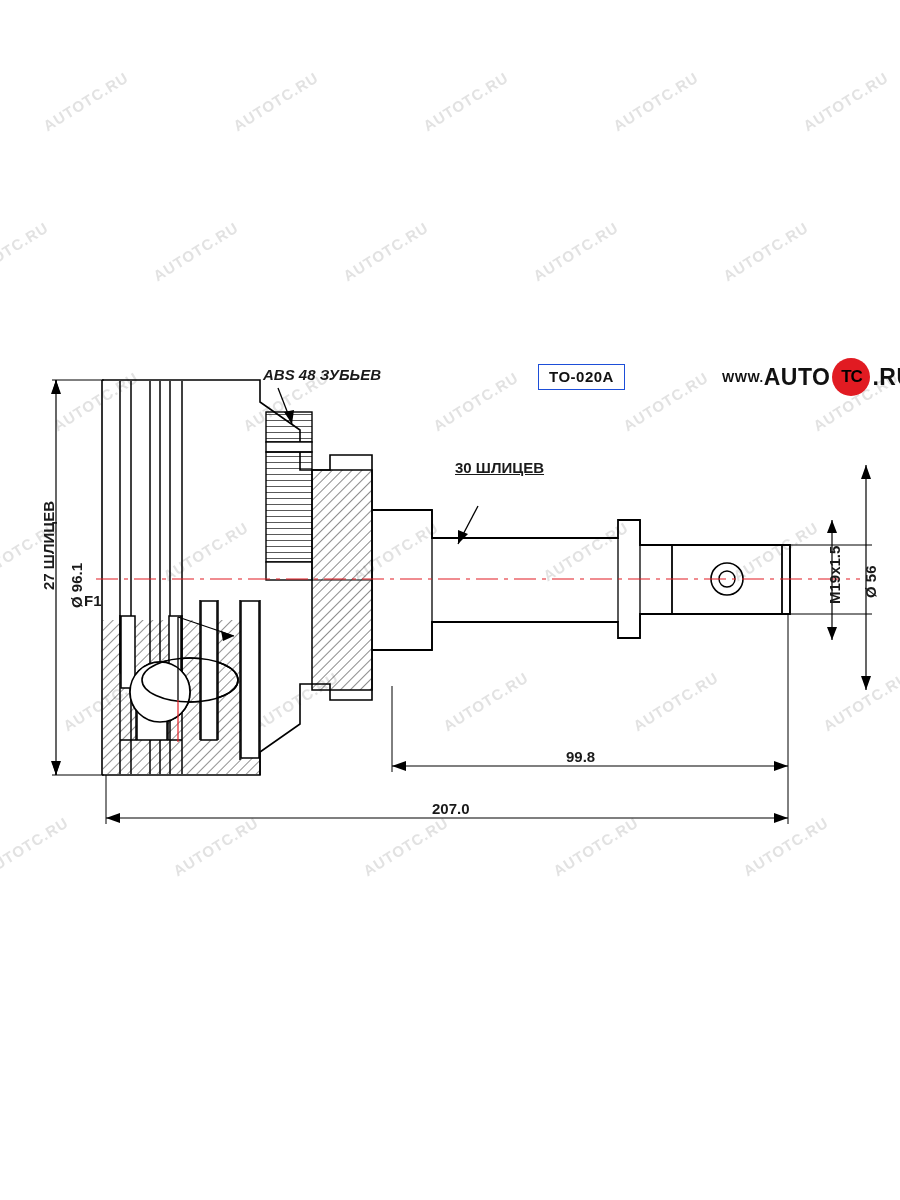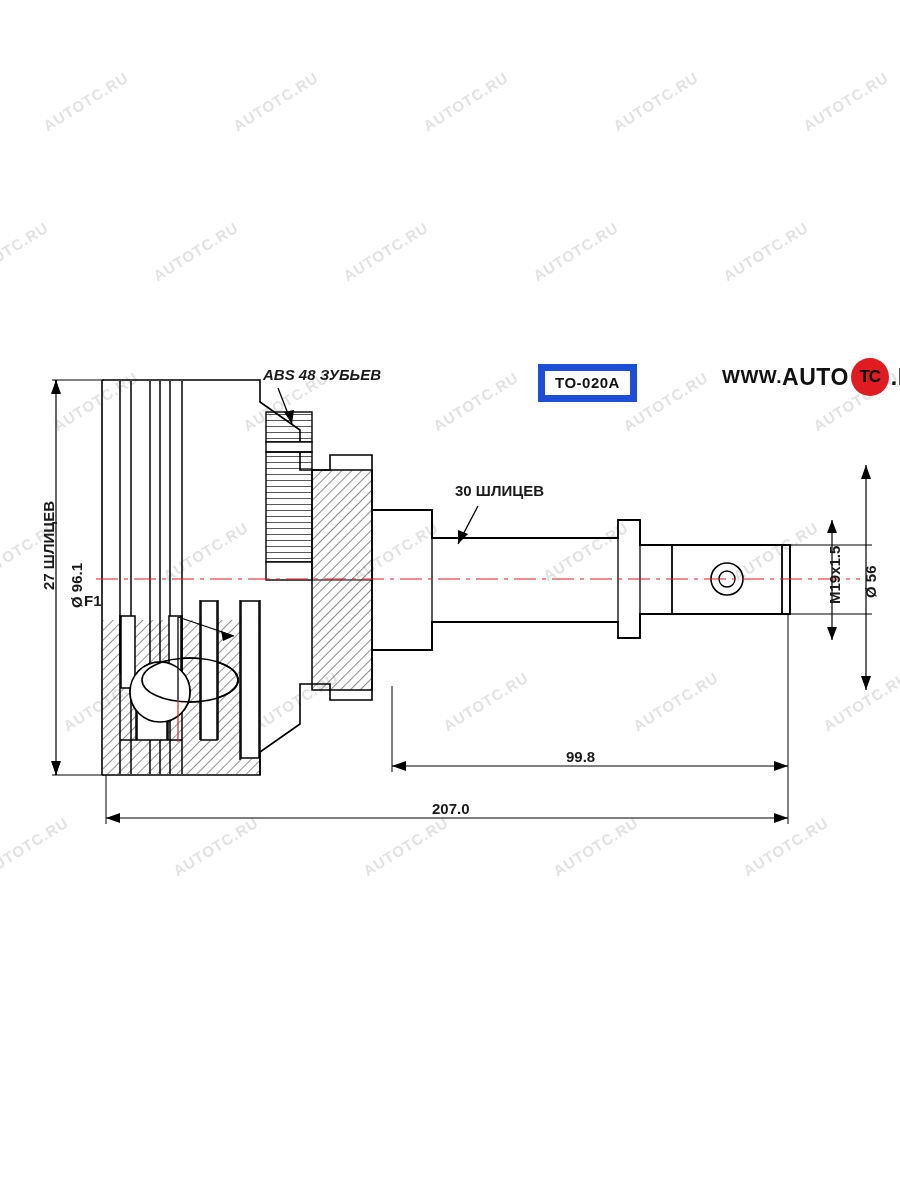--- a/index.html
+++ b/index.html
@@ -46,39 +46,39 @@
     font-size:15px;
     font-weight:bold;
     color:#1a1a1a;
     white-space:nowrap;
   }
   .rot90{transform:rotate(-90deg);transform-origin:left top;}
 
   
   .partno{
     position:absolute;
-    border:7px solid #1d4ed8;
+    border:1px solid #1d4ed8;
     background:#fff;
     padding:3px 10px 4px 10px;
     font-size:15px;
     font-weight:bold;
     color:#111;
     font-family:"Liberation Sans", sans-serif;
     letter-spacing:0.5px;
   }
 
   
   .logo{
     position:absolute;
     display:flex;
     align-items:center;
     font-family:"Liberation Sans", sans-serif;
   }
   .logo .www{
-    font-size:19px;font-weight:bold;color:#111;letter-spacing:0.5px;
+    font-size:13px;font-weight:bold;color:#111;letter-spacing:0.5px;
   }
   .logo .autot{
     font-size:23px;font-weight:bold;color:#111;letter-spacing:0.5px;
   }
   .logo .badge{
     width:38px;height:38px;border-radius:50%;
     background:#e11b22;color:#000000;
     display:flex;align-items:center;justify-content:center;
     font-size:17px;font-weight:bold;
     margin:0 2px;
@@ -298,21 +298,21 @@
 
       <g stroke="#000" stroke-width="1.3" fill="none">
         <path d="M178,617 L234,636"></path>
         <path d="M178,700 L178,617"></path>
       </g>
       <polygon points="234,636 221,631 223,641" fill="#000"></polygon>
       <path d="M178,700 L178,742" stroke="#e11b22" stroke-width="1.2" fill="none"></path>
     </svg>
 
     <div class="lbl" style="left:263px; top:366px;font-style:italic;">ABS 48 ЗУБЬЕВ</div>
-    <div class="lbl" style="left:455px; top:482px;">30 ШЛИЦЕВ</div>
+    <div class="lbl" style="left:455px; top:459px;text-decoration:underline;">30 ШЛИЦЕВ</div>
     <div class="lbl" style="left:84px; top:592px;">F1</div>
 
     <div class="lbl rot90" style="left:40px; top:590px;">27 ШЛИЦЕВ</div>
     <div class="lbl rot90" style="left:68px; top:608px;">Ø 96.1</div>
 
     <div class="lbl rot90" style="left:826px; top:604px;">M19x1.5</div>
     <div class="lbl rot90" style="left:862px; top:598px;">Ø 56</div>
 
     <div class="lbl" style="left:566px; top:748px;">99.8</div>
     <div class="lbl" style="left:432px; top:800px;">207.0</div>

